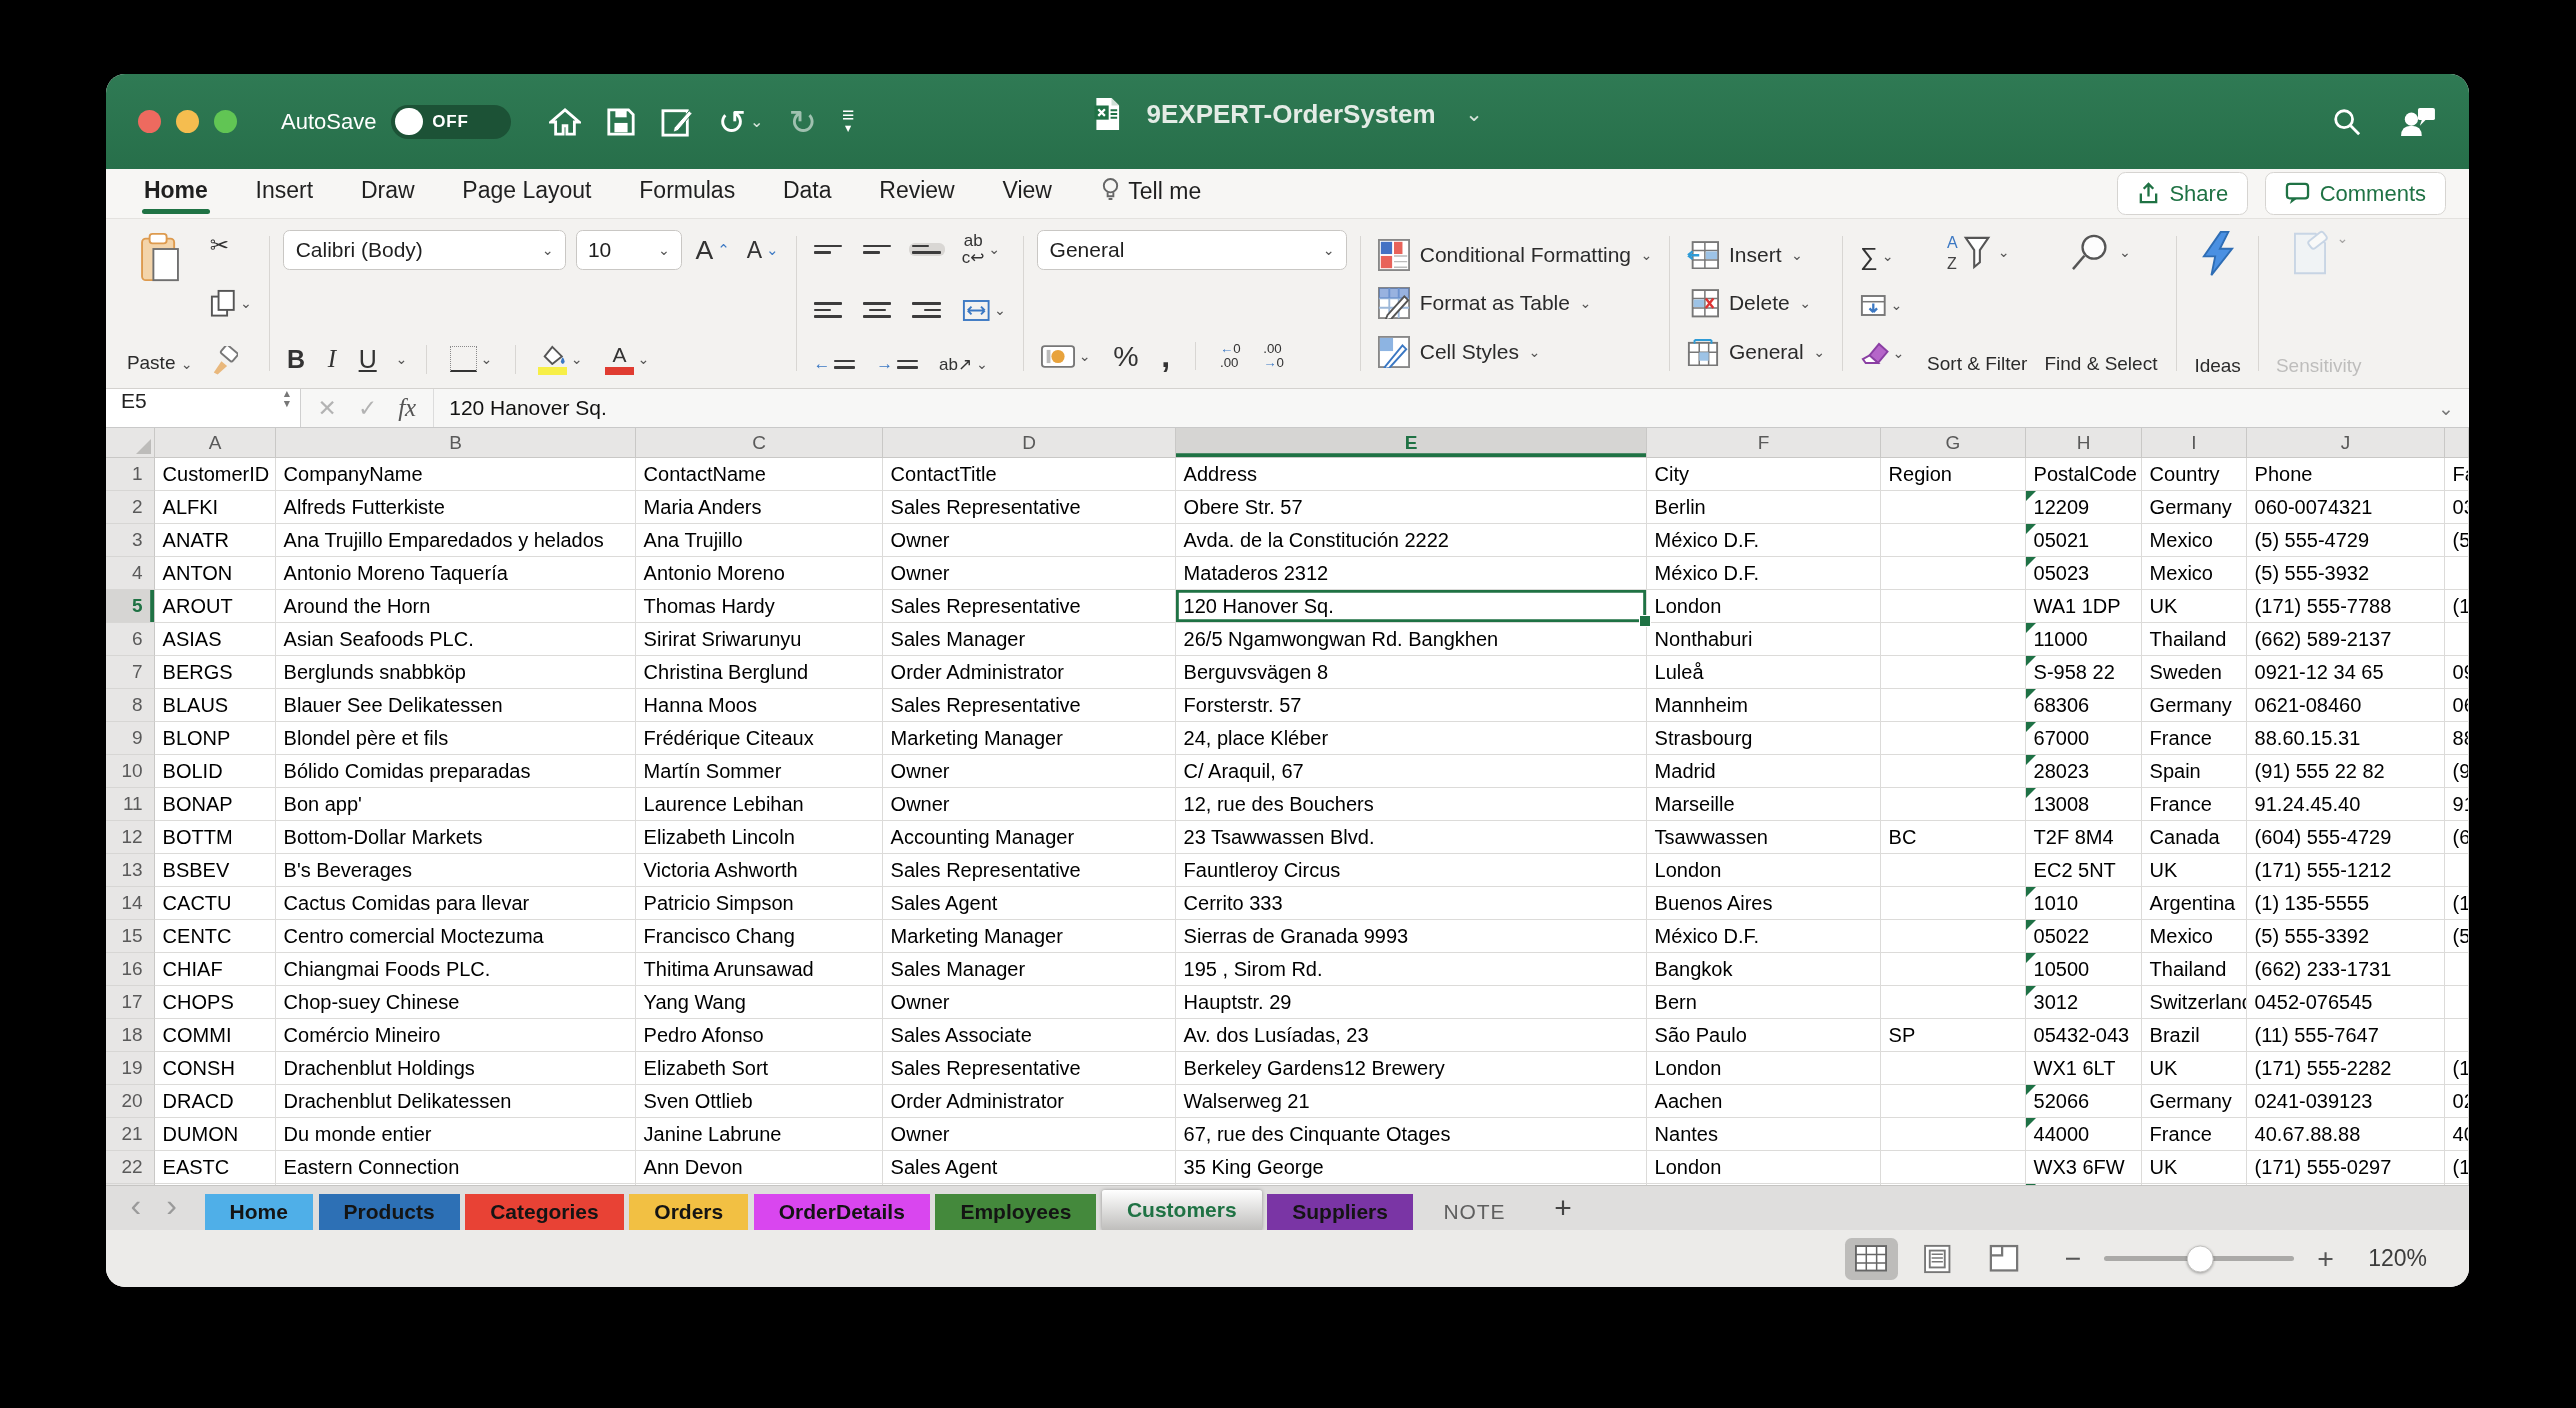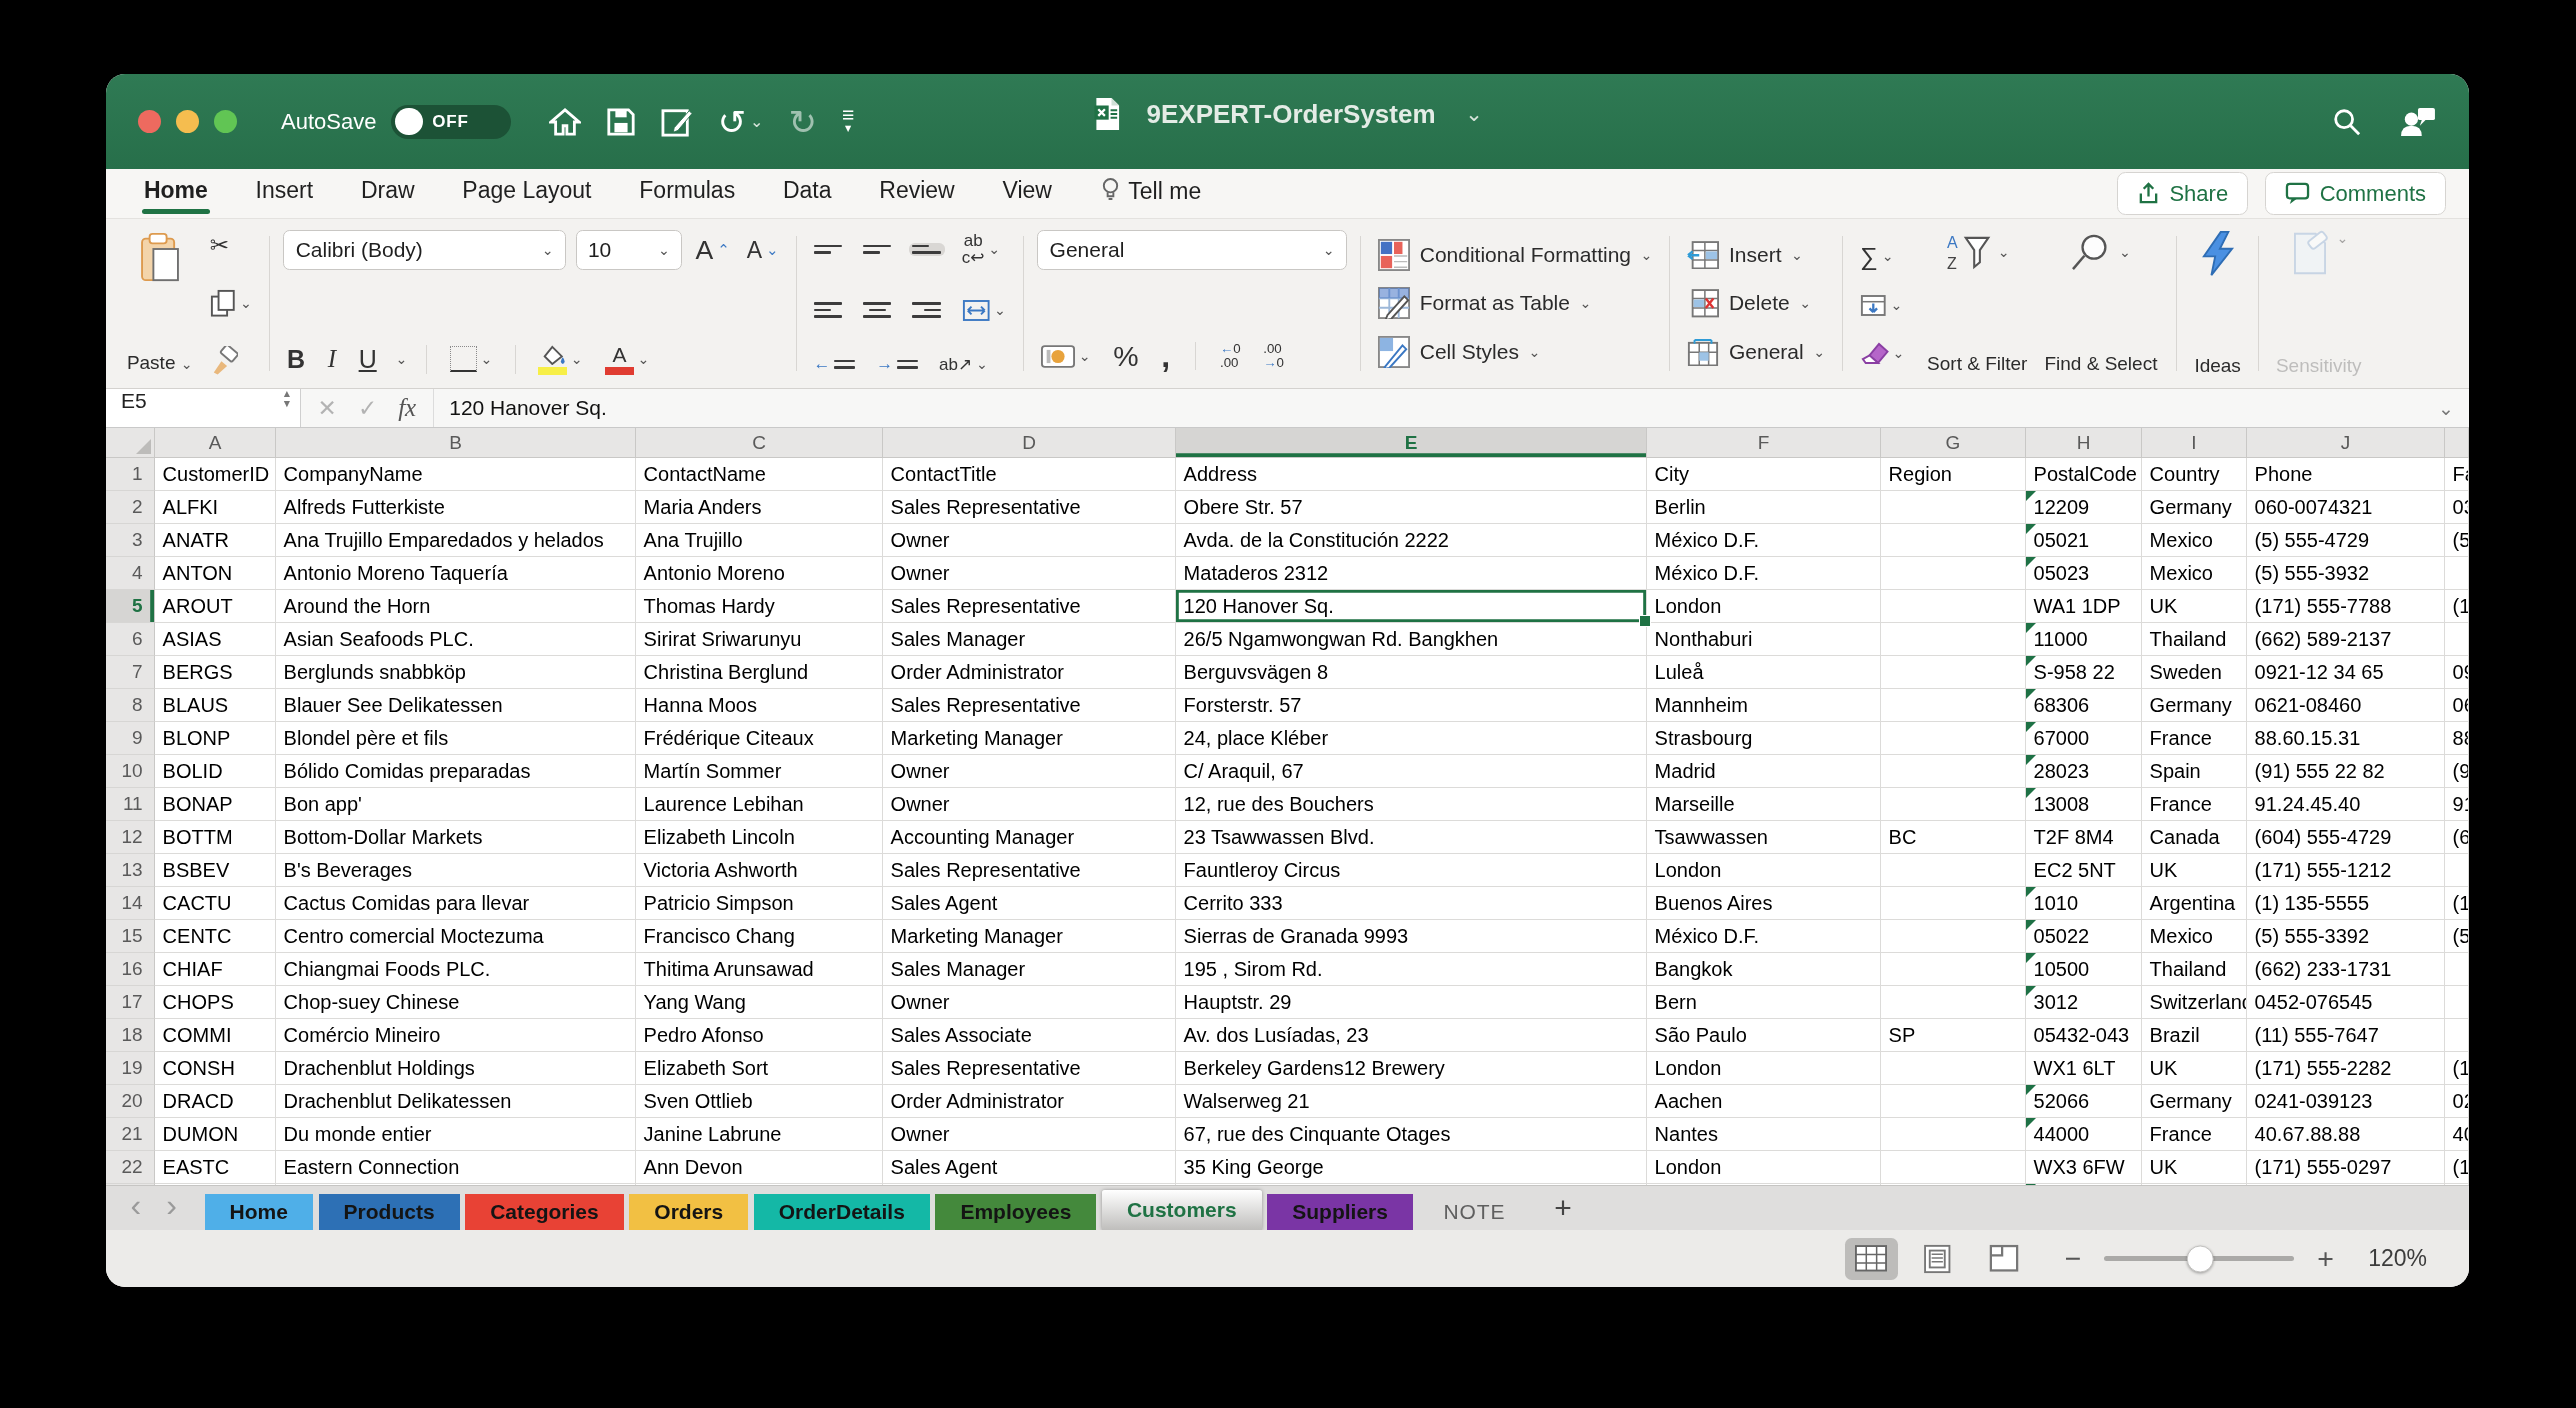--- a/index.html
+++ b/index.html
@@ -1396,21 +1396,21 @@
     <div class="sheettabs">
       <span class="nav-arrows">
         <span>‹</span>
         <span>›</span>
       </span>
       <span id="sheet-tabs" style="display:flex;align-items:flex-end;">
           <button class="stab" style="background: rgb(79, 175, 232);">Home</button>
           <button class="stab" style="background: rgb(45, 112, 181);">Products</button>
           <button class="stab" style="background: rgb(232, 66, 53);">Categories</button>
           <button class="stab" style="background: rgb(242, 192, 67);">Orders</button>
-          <button class="stab" style="background: #14b8a6;">OrderDetails</button>
+          <button class="stab" style="background: #d946ef;">OrderDetails</button>
           <button class="stab" style="background: rgb(68, 137, 60);">Employees</button>
           <button class="stab active">Customers</button>
           <button class="stab" style="background: rgb(122, 53, 165);">Suppliers</button>
           <button class="stab plain">NOTE</button>
         </span>
       <button class="addsheet">+</button>
     </div>
 
     <div class="statusbar">
       <span class="viewbtns">

